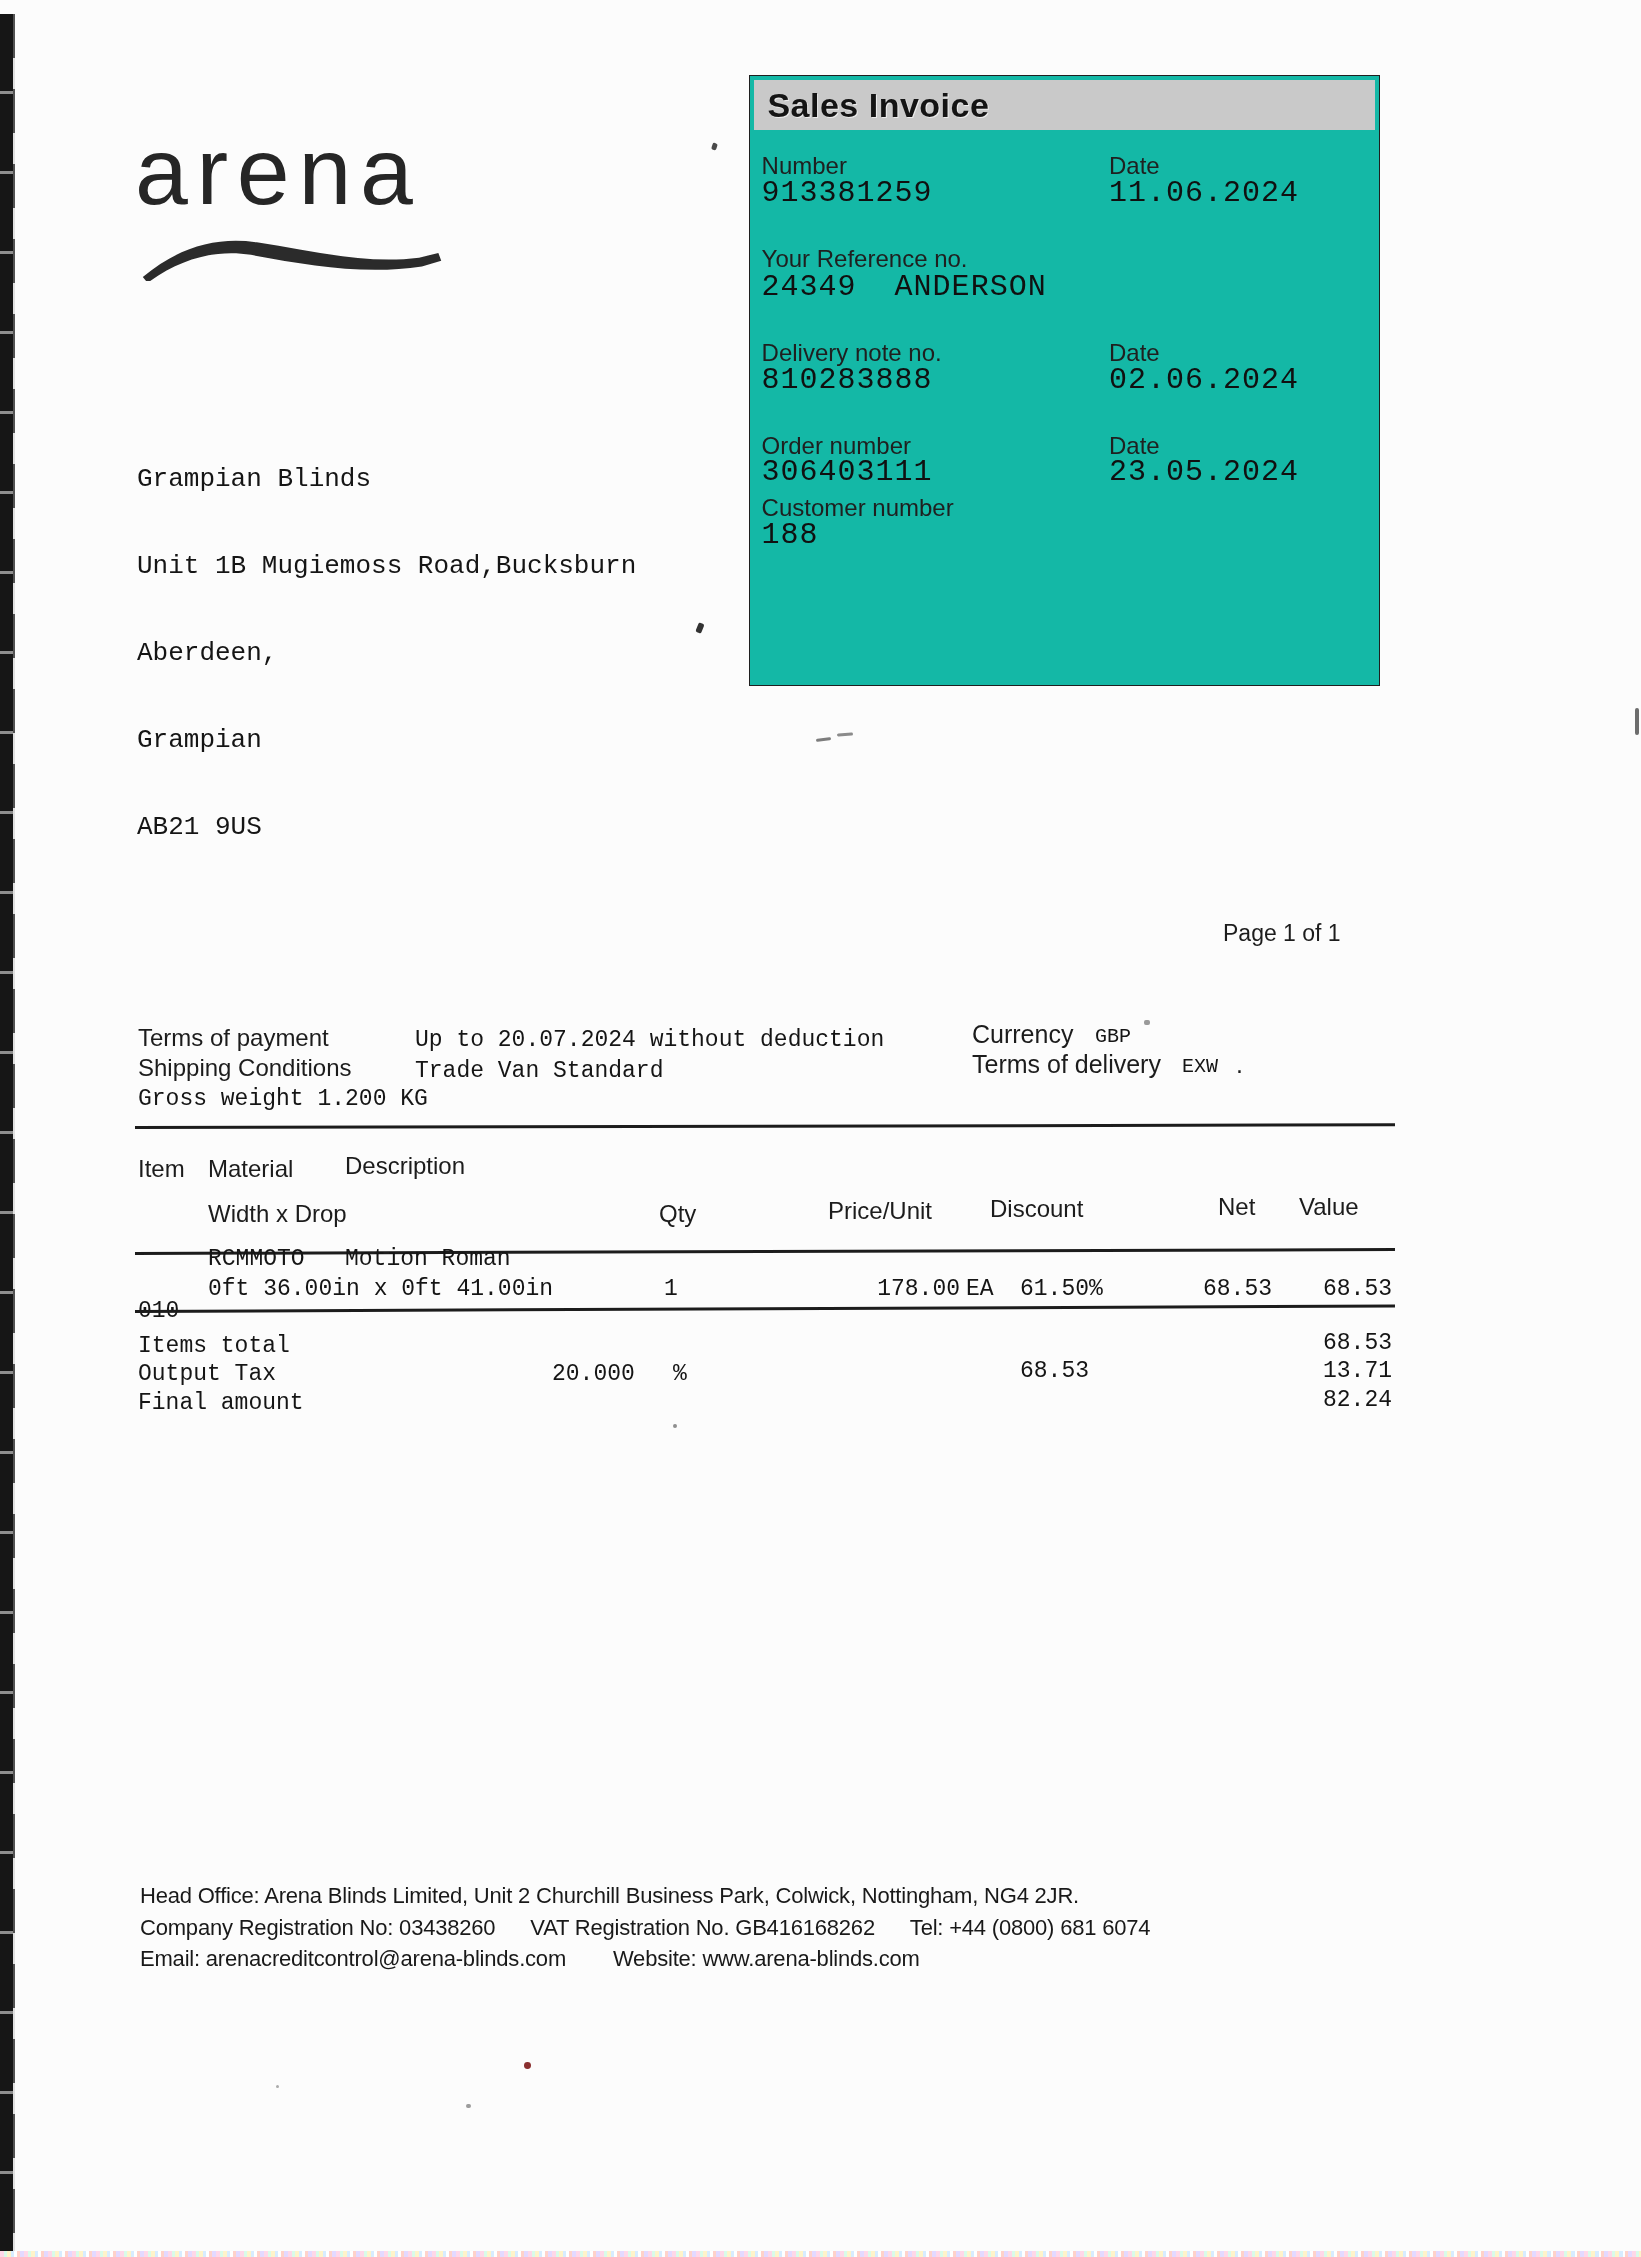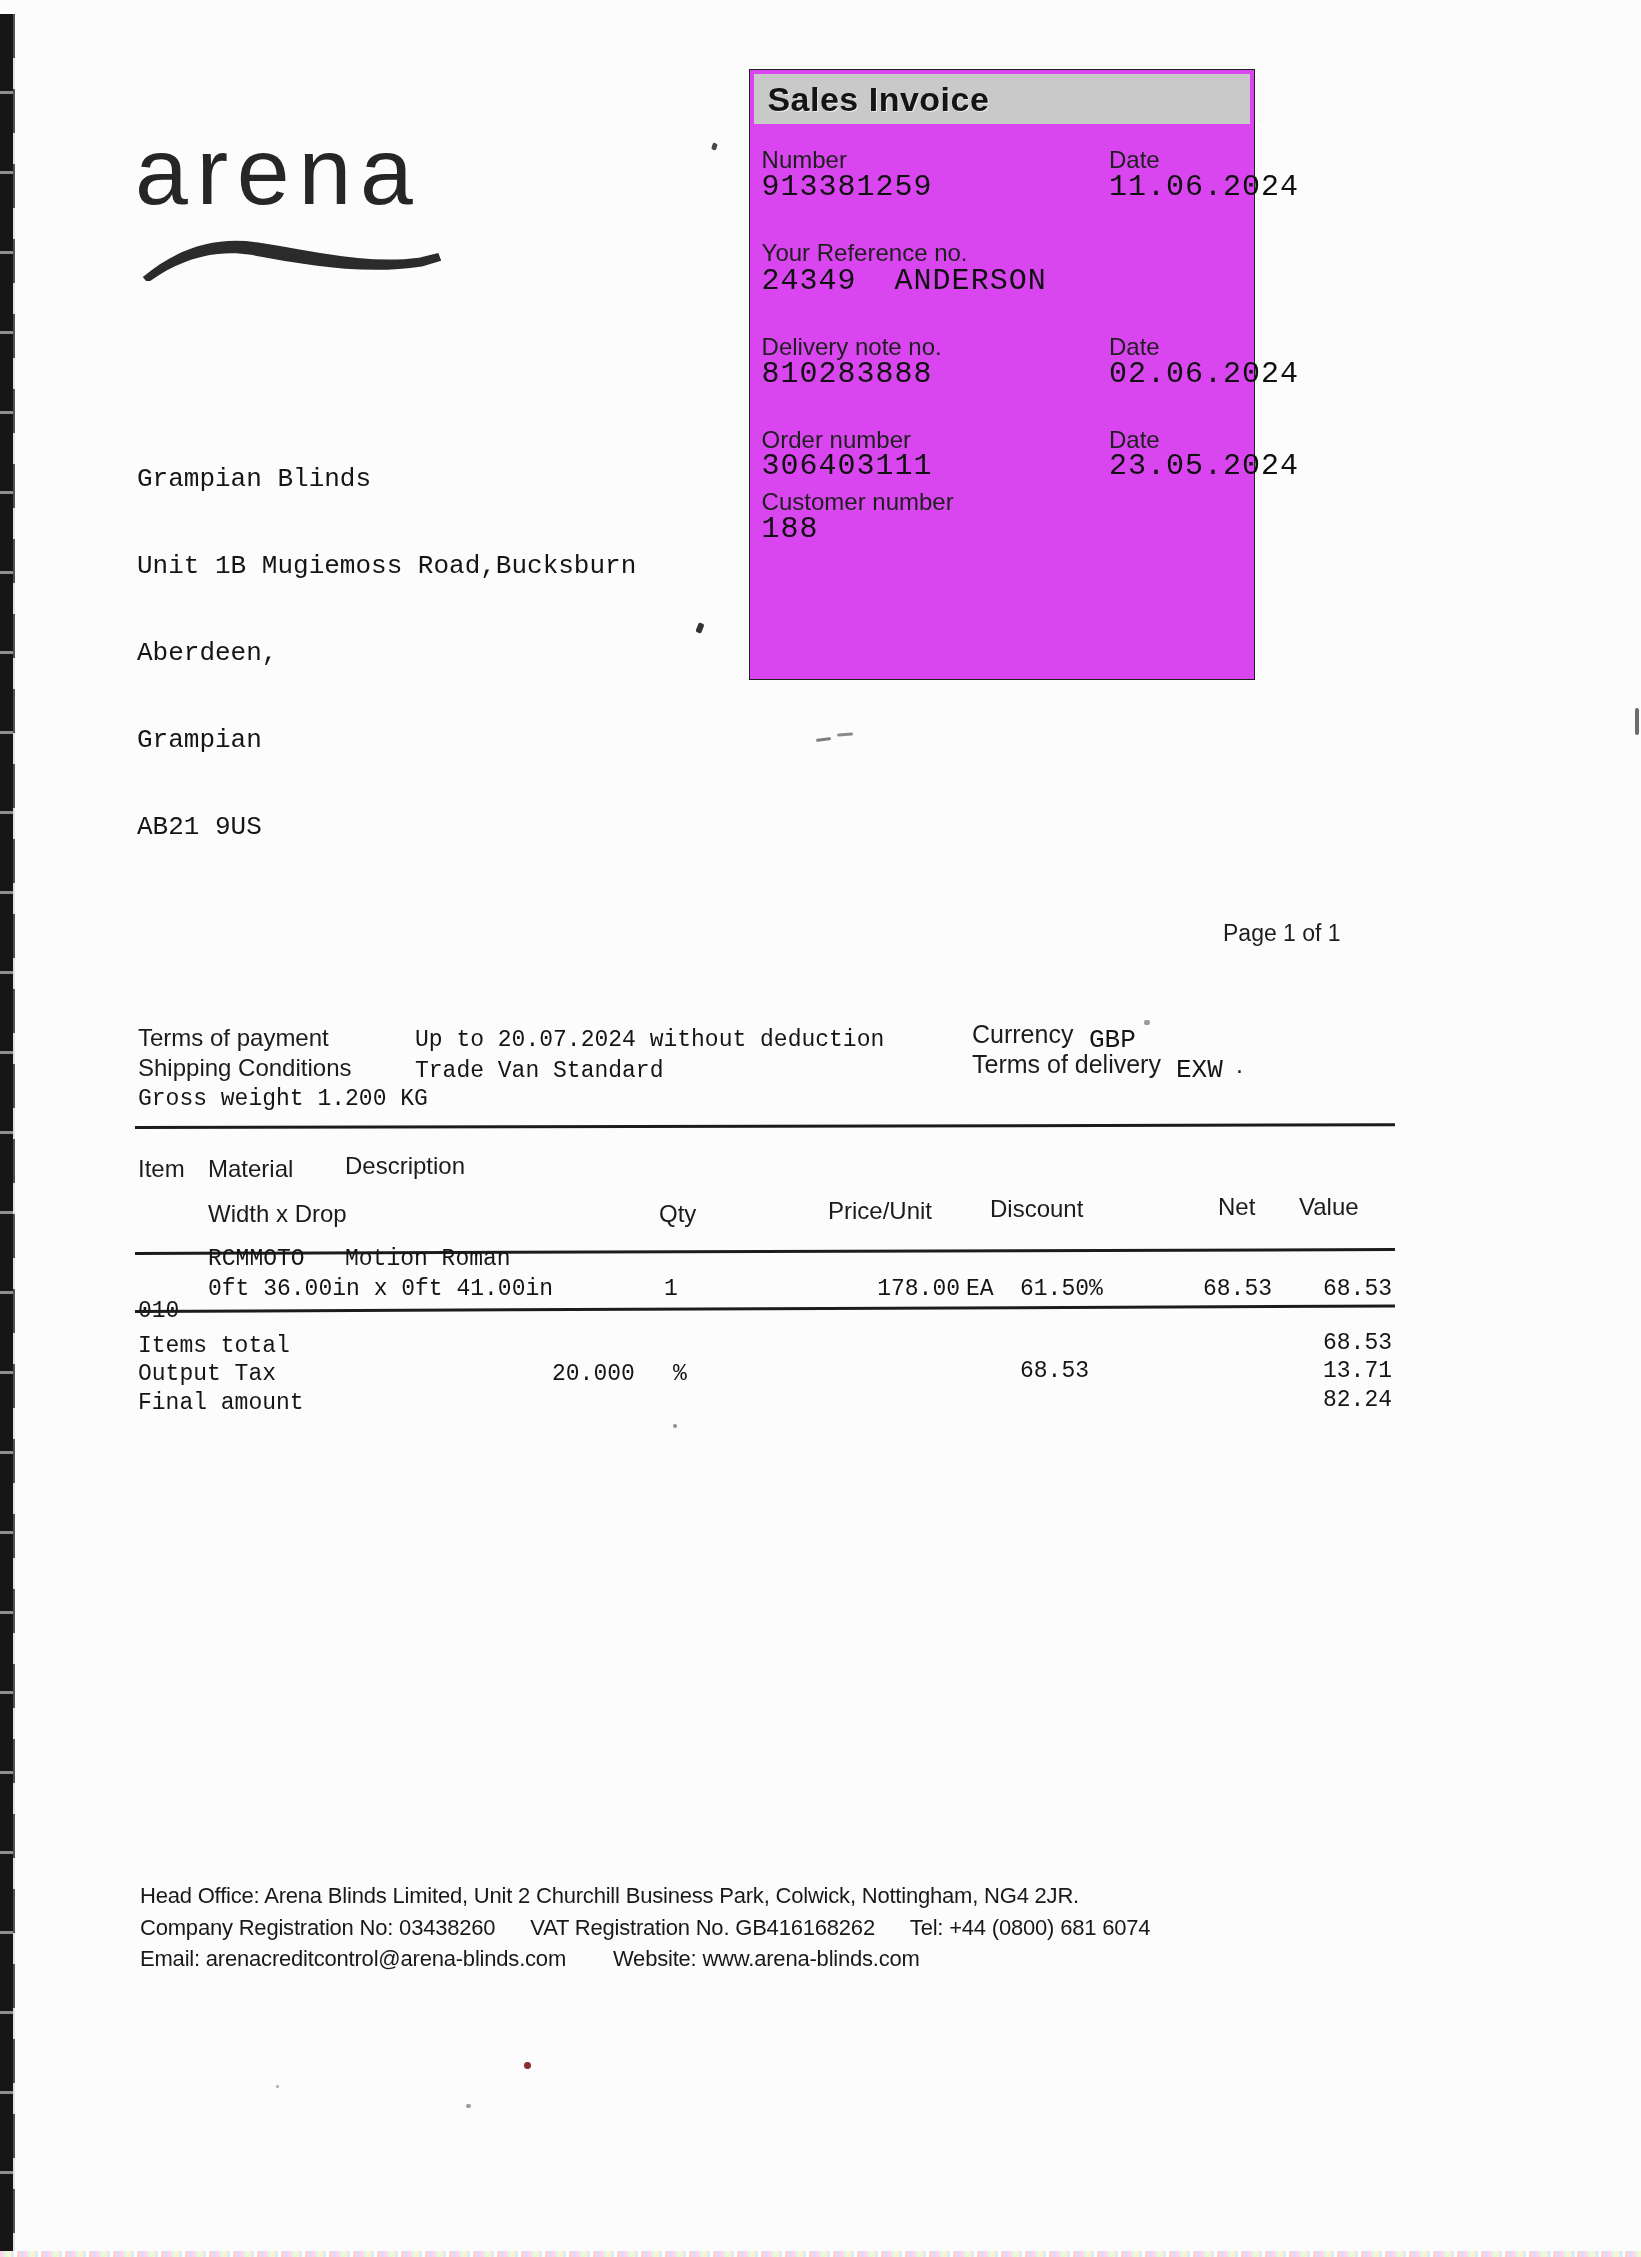--- a/index.html
+++ b/index.html
@@ -27,33 +27,33 @@
   .logo-text{
     font-size:95px;line-height:1;font-weight:300;letter-spacing:8.7px;color:#262626;
     font-family:"Liberation Sans",sans-serif;
   }
   .logo-swoosh{display:block;margin-top:1.9px;margin-left:1.9px;}
   
   .address{position:absolute;left:137px;top:407px;
     font-family:"Liberation Mono","DejaVu Sans Mono",monospace;
     font-size:26px;line-height:29px;white-space:pre;color:#151515;}
   
-  .inv-box{position:absolute;left:749px;top:69px;width:506px;height:611px;
-    border:1.9px solid #1f1f1f;background:#d946ef;box-sizing:border-box;}
+  .inv-box{position:absolute;left:749px;top:75px;width:631px;height:611px;
+    border:1.9px solid #1f1f1f;background:#14b8a6;box-sizing:border-box;}
   .inv-bar{position:absolute;left:3.9px;right:3.9px;top:3.9px;height:50px;background:#c9c9c9;}
   .inv-title{position:absolute;left:13.5px;top:0;line-height:50px;font-size:34px;font-weight:bold;
     letter-spacing:0.5px;color:#141414;text-shadow:1px 1px 0 rgba(255,255,255,.65);}
   .lbl{position:absolute;font-size:24px;color:#1f1f1f;white-space:nowrap;}
   .val{position:absolute;font-family:"Liberation Mono","DejaVu Sans Mono",monospace;
     font-size:30px;letter-spacing:1px;white-space:pre;color:#101010;}
   
   .sans{position:absolute;font-size:24px;color:#1c1c1c;white-space:nowrap;}
   .mono{position:absolute;font-family:"Liberation Mono","DejaVu Sans Mono",monospace;
     font-size:23px;white-space:pre;color:#151515;}
-  .mono-sm{font-size:26px;}
+  .mono-sm{font-size:20px;margin-left:6px;}
   .hline{position:absolute;height:2.9px;background:#1c1c1c;transform-origin:left center;}
   .r-align{text-align:right;}
   
   .foot{position:absolute;left:140px;font-size:22px;letter-spacing:-0.2px;color:#191919;white-space:nowrap;}
   .foot span{display:inline-block;}
 </style>
 </head>
 <body>
 
 <div class="page">

